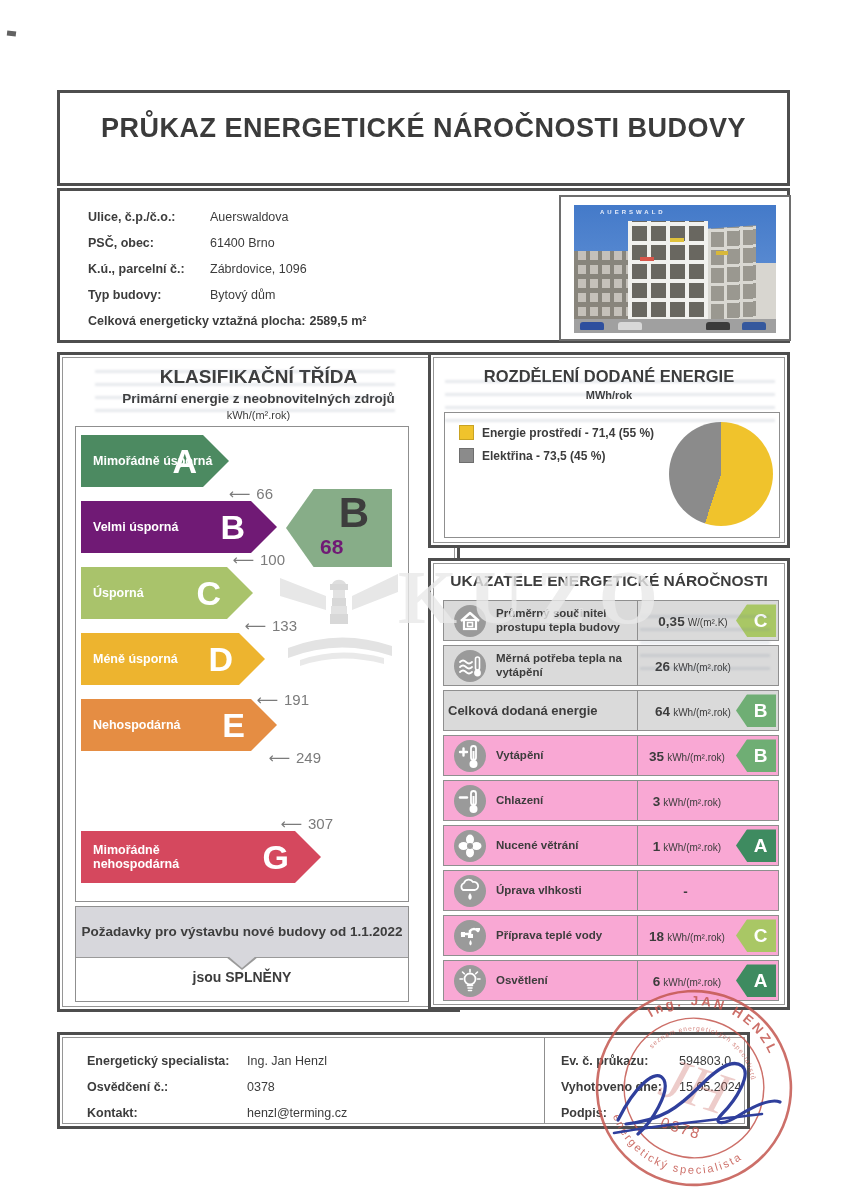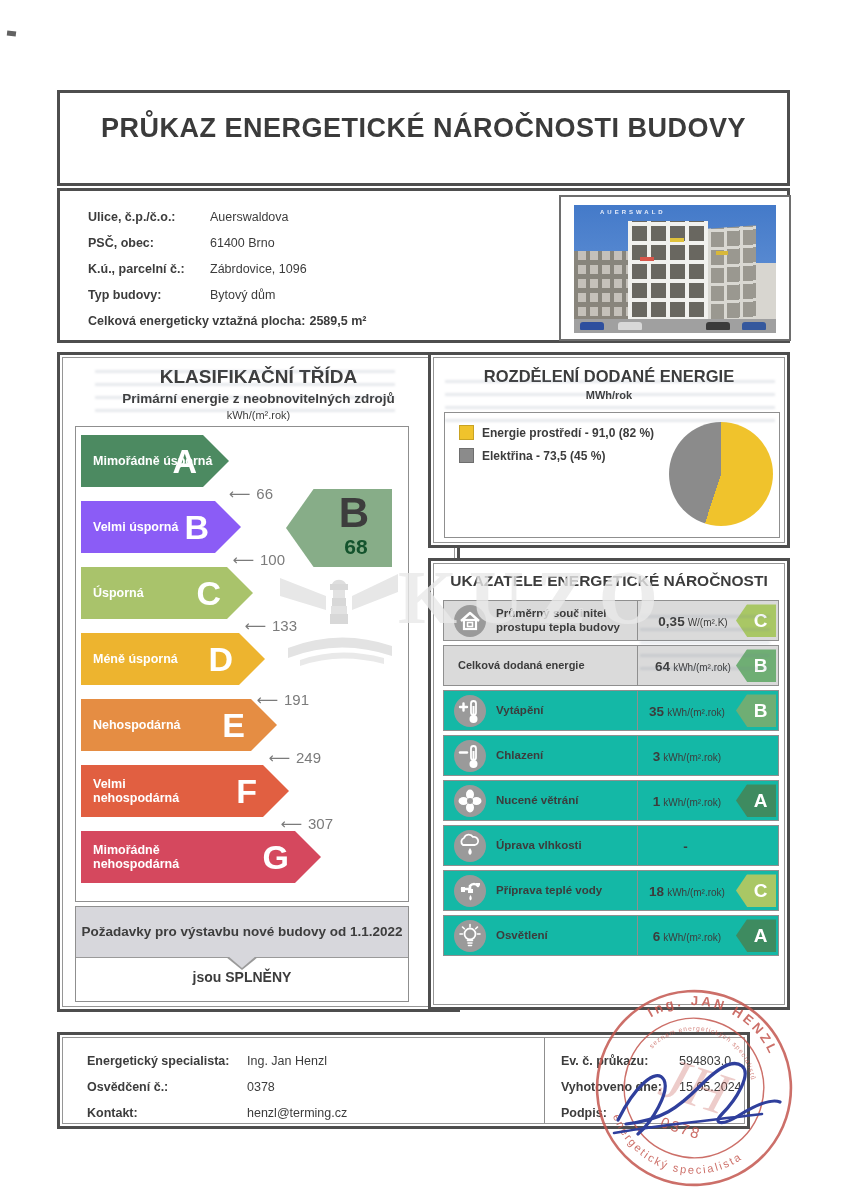--- a/index.html
+++ b/index.html
@@ -66,22 +66,22 @@
   .arrow .alabel{position:absolute;left:12px;top:50%;transform:translateY(-50%);
     font-size:12.5px;font-weight:bold;line-height:1.15;width:120px;}
   .arrow .aletter{position:absolute;right:32px;top:50%;transform:translateY(-50%);
     font-size:34px;font-weight:bold;}
   .thr{position:absolute;left:5px;height:14px;font-size:15px;color:#7b7b7b;text-align:right;line-height:14px;}
   .thr .thr-arrow{font-family:"DejaVu Sans",sans-serif;letter-spacing:-1px;margin-right:7px;}
   .rating{position:absolute;left:210px;top:62px;width:106px;height:78px;background:#87ad88;
     clip-path:polygon(0 50%,26% 0,100% 0,100% 100%,26% 100%);}
   .rating .rletter{position:absolute;left:30px;right:0;top:3px;text-align:center;
     font-size:42px;font-weight:bold;color:#3d3d3d;line-height:1;}
-  .rating .rvalue{position:absolute;left:34px;right:0;top:46px;text-align:center;
-    font-size:21px;font-weight:bold;color:#14532d;}
+  .rating .rvalue{position:absolute;left:34px;right:0;top:46px;
+    font-size:21px;font-weight:bold;color:#701a75;}
   .reqbox{position:absolute;left:12px;top:548px;width:332px;height:94px;border:1px solid #8f8f8f;background:#fff;}
   .reqgray{position:absolute;left:0;right:0;top:0;height:50px;background:#d7d7dc;border-bottom:1px solid #9a9a9a;
     display:flex;align-items:center;justify-content:center;text-align:center;
     font-size:13.5px;font-weight:bold;color:#3d3d3d;line-height:1.25;}
   .reqgray::before{content:"";position:absolute;left:50%;bottom:-13px;transform:translateX(-50%);
     border-left:16px solid transparent;border-right:16px solid transparent;border-top:13px solid #9a9a9a;}
   .reqgray::after{content:"";position:absolute;left:50%;bottom:-11px;transform:translateX(-50%);
     border-left:14px solid transparent;border-right:14px solid transparent;border-top:12px solid #d7d7dc;}
   .reqresult{position:absolute;left:0;right:0;top:62px;text-align:center;font-size:14px;font-weight:bold;}
 
@@ -93,26 +93,26 @@
   .leg-row{position:absolute;left:14px;display:flex;align-items:center;gap:8px;font-size:12px;font-weight:bold;}
   .leg-swatch{width:13px;height:13px;flex:0 0 13px;}
   .pie{position:absolute;left:224px;top:9px;width:104px;height:104px;border-radius:50%;
     background:conic-gradient(#f0c32c 0 198deg,#8b8b8b 198deg 360deg);}
 
   
   .ind{left:428px;top:558px;width:362px;height:452px;}
   .ind-title{position:absolute;left:0;right:0;top:8px;text-align:center;font-size:15.5px;font-weight:bold;}
   .ind-rows{position:absolute;left:9px;top:36px;width:336px;}
   .ind-row{position:relative;height:41px;border:1px solid #8f8f8f;margin-bottom:4px;
-    display:flex;align-items:center;box-sizing:border-box;background:#14b8a6;}
+    display:flex;align-items:center;box-sizing:border-box;background:#f9a8d4;}
   .ind-row.gray{background:#dadada;gap:12px;}
   .ind-left{width:194px;height:100%;display:flex;align-items:center;border-right:1px solid #8f8f8f;box-sizing:border-box;}
   .ind-ic{width:52px;display:flex;justify-content:center;}
   .ind-lbl{font-size:11.5px;font-weight:bold;line-height:1.2;width:135px;}
-  .ind-lbl.big{font-size:11px;padding-left:14px;width:170px;}
+  .ind-lbl.big{font-size:13px;padding-left:4px;width:170px;}
   .ind-val{flex:1;text-align:center;padding-right:42px;white-space:nowrap;}
   .ind-val .v{font-size:13.5px;font-weight:bold;}
   .ind-val .u{font-size:10px;margin-left:3px;}
   .badge{position:absolute;right:2px;top:50%;transform:translateY(-50%);width:40px;height:33px;
     clip-path:polygon(0 50%,28% 0,100% 0,100% 100%,28% 100%);
     color:#fff;font-weight:bold;font-size:19px;display:flex;align-items:center;justify-content:center;padding-left:9px;box-sizing:border-box;}
   .badge-a{background:#3e8b60;}
   .badge-b{background:#6fae74;}
   .badge-c{background:#a9c765;}
 
@@ -181,21 +181,21 @@
       <div class="cls-sub">Primární energie z neobnovitelných zdrojů</div>
       <div class="cls-unit">kWh/(m².rok)</div>
 
       <div class="scale">
         <div class="arrow" style="top:8px;width:148px;background:#4c8a61;">
           <span class="alabel">Mimořádně úsporná</span>
           <span class="aletter">A</span>
         </div>
         <div class="thr" style="top:60px;width:192px;"><span class="thr-arrow">⟵</span><span>66</span></div>
 
-        <div class="arrow" style="top:74px;width:160px;background:#8b5cf6;">
+        <div class="arrow" style="top:74px;width:160px;background:#701a75;padding-left:36px;">
           <span class="alabel">Velmi úsporná</span>
           <span class="aletter">B</span>
         </div>
         <div class="thr" style="top:126px;width:204px;"><span class="thr-arrow">⟵</span><span>100</span></div>
 
         <div class="arrow" style="top:140px;width:172px;background:#a9c36b;">
           <span class="alabel">Úsporná</span>
           <span class="aletter">C</span>
         </div>
         <div class="thr" style="top:192px;width:216px;"><span class="thr-arrow">⟵</span><span>133</span></div>
@@ -205,24 +205,20 @@
           <span class="aletter">D</span>
         </div>
         <div class="thr" style="top:258px;width:228px;margin-top:8px;"><span class="thr-arrow">⟵</span><span>191</span></div>
 
         <div class="arrow" style="top:272px;width:196px;background:#e58d43;">
           <span class="alabel">Nehospodárná</span>
           <span class="aletter">E</span>
         </div>
         <div class="thr" style="top:324px;width:240px;"><span class="thr-arrow">⟵</span><span>249</span></div>
 
-        <div class="arrow" style="top:338px;width:208px;background:#e15f41;">
-          <span class="alabel">Velmi nehospodárná</span>
-          <span class="aletter">F</span>
-        </div>
         <div class="thr" style="top:390px;width:252px;"><span class="thr-arrow">⟵</span><span>307</span></div>
 
         <div class="arrow" style="top:404px;width:220px;background:#d5485e;padding-left:20px;">
           <span class="alabel">Mimořádně nehospodárná</span>
           <span class="aletter">G</span>
         </div>
 
         <div class="rating">
           <span class="rletter">B</span>
           <span class="rvalue">68</span>
@@ -238,21 +234,21 @@
     </div>
   </div>
 
   <div class="box2 dist">
     <div class="inner">
       <div class="dist-title">ROZDĚLENÍ DODANÉ ENERGIE</div>
       <div class="dist-unit">MWh/rok</div>
       <div class="distbox">
         <div class="leg-row" style="top:12px;">
           <span class="leg-swatch" style="background:#f0c32c;border:1px solid #c9a322;"></span>
-          <span>Energie prostředí - 91,0 (82 %)</span>
+          <span>Energie prostředí - 71,4 (55 %)</span>
         </div>
         <div class="leg-row" style="top:35px;">
           <span class="leg-swatch" style="background:#8b8b8b;border:1px solid #6e6e6e;"></span>
           <span>Elektřina - 73,5 (45 %)</span>
         </div>
         <div class="pie"></div>
       </div>
     </div>
   </div>
 
@@ -270,20 +266,35 @@
                   <rect x="11" y="16" width="12" height="9" fill="none" stroke="#fff" stroke-width="2.2"></rect>
                   <rect x="14.5" y="18.5" width="5" height="4" fill="none" stroke="#fff" stroke-width="1.6"></rect>
                 </svg>
               </span>
             <span class="ind-lbl">Průměrný součinitel prostupu tepla budovy</span>
             </div>
           <div class="ind-val"><span class="v">0,35</span><span class="u">W/(m².K)</span></div>
           <div class="badge badge-c">C</div>
         </div>
 
+        <div class="ind-row gray">
+          <div class="ind-left">
+              <span class="ind-ic">
+            <svg width="34" height="34" viewBox="0 0 34 34">
+                  <circle cx="17" cy="17" r="16" fill="#9a9a9a"></circle>
+                  <path d="M7 13 q3 -3 6 0 q3 3 6 0 M7 18 q3 -3 6 0 q3 3 6 0 M7 23 q3 -3 6 0 q3 3 6 0" fill="none" stroke="#fff" stroke-width="1.8" stroke-linecap="round"></path>
+                  <rect x="22.5" y="8" width="4" height="13" rx="2" fill="none" stroke="#fff" stroke-width="1.6"></rect>
+                  <circle cx="24.5" cy="24" r="3.4" fill="#fff"></circle>
+                </svg>
+              </span>
+            <span class="ind-lbl">Měrná potřeba tepla na vytápění</span>
+            </div>
+          <div class="ind-val"><span class="v">26</span><span class="u">kWh/(m².rok)</span></div>
+
+        </div>
 
         <div class="ind-row gray">
           <div class="ind-left">
               <span class="ind-lbl big">Celková dodaná energie</span>
             </div>
           <div class="ind-val"><span class="v">64</span><span class="u">kWh/(m².rok)</span></div>
           <div class="badge badge-b">B</div>
         </div>
 
         <div class="ind-row">

